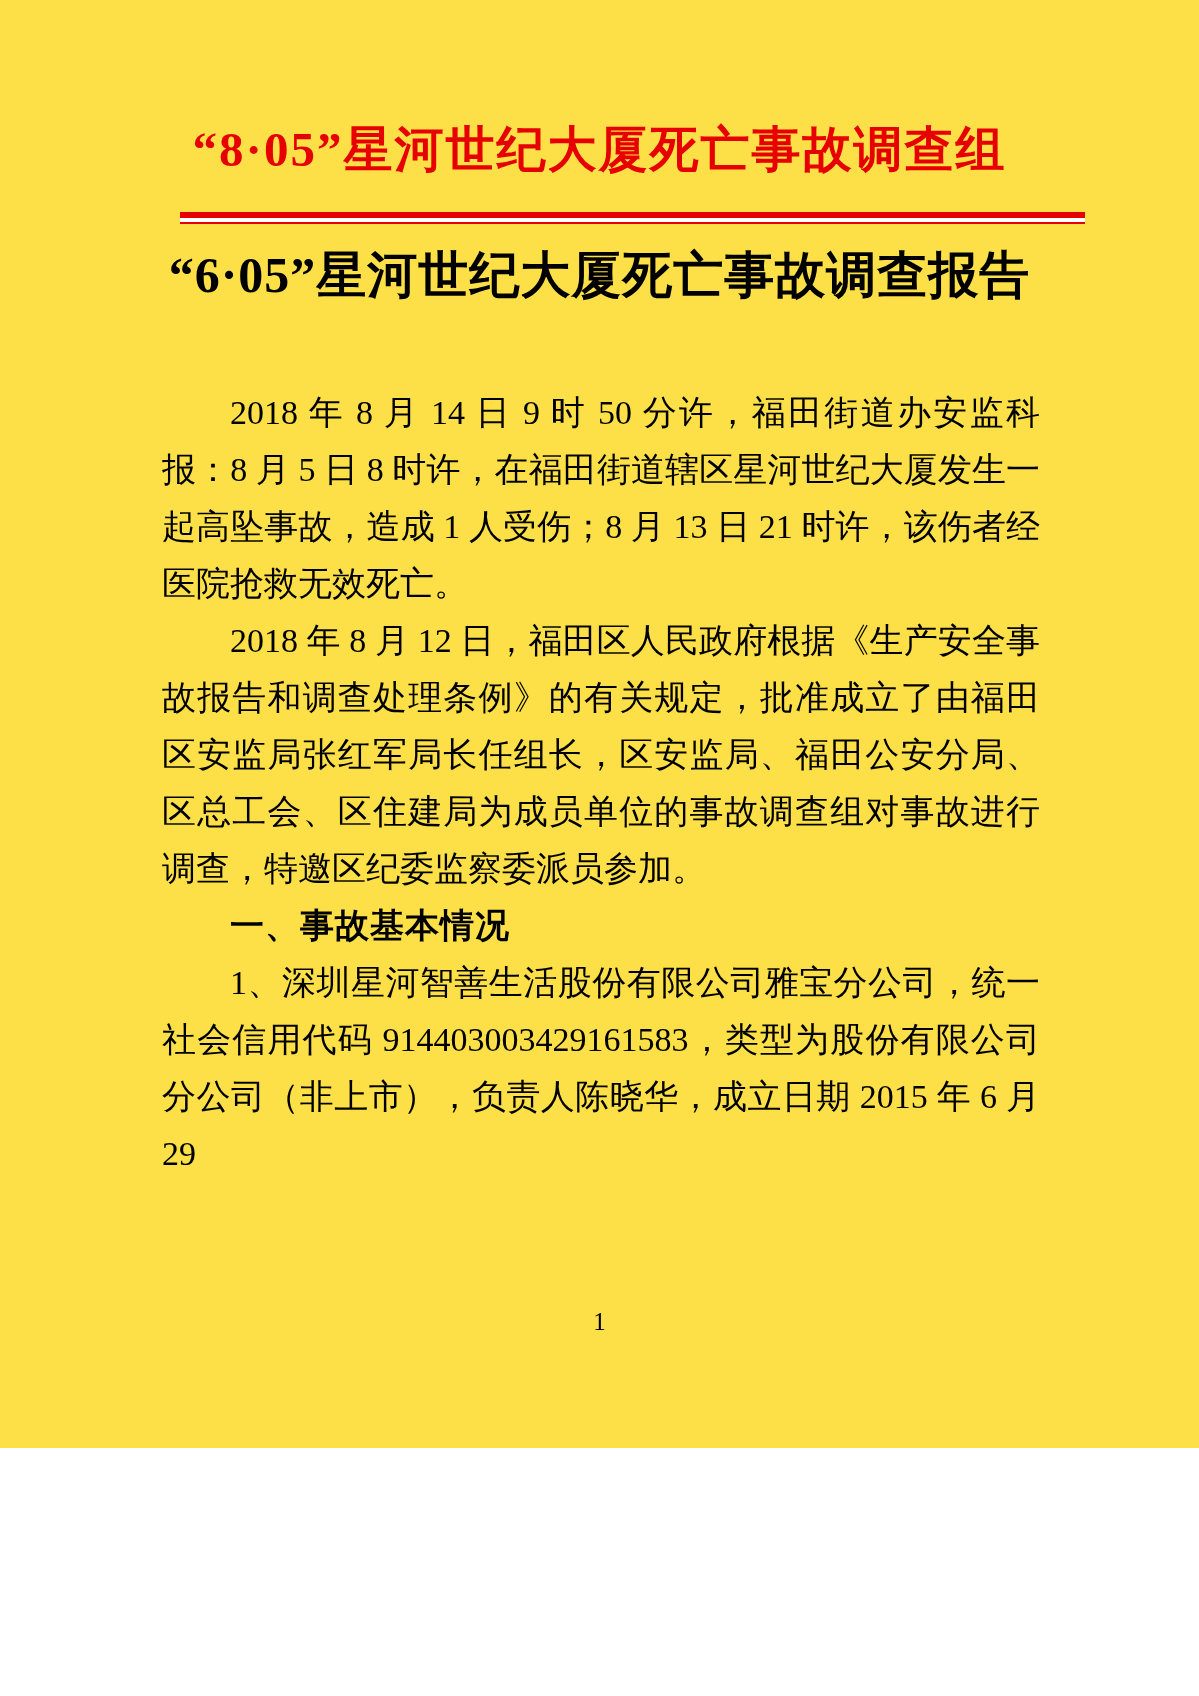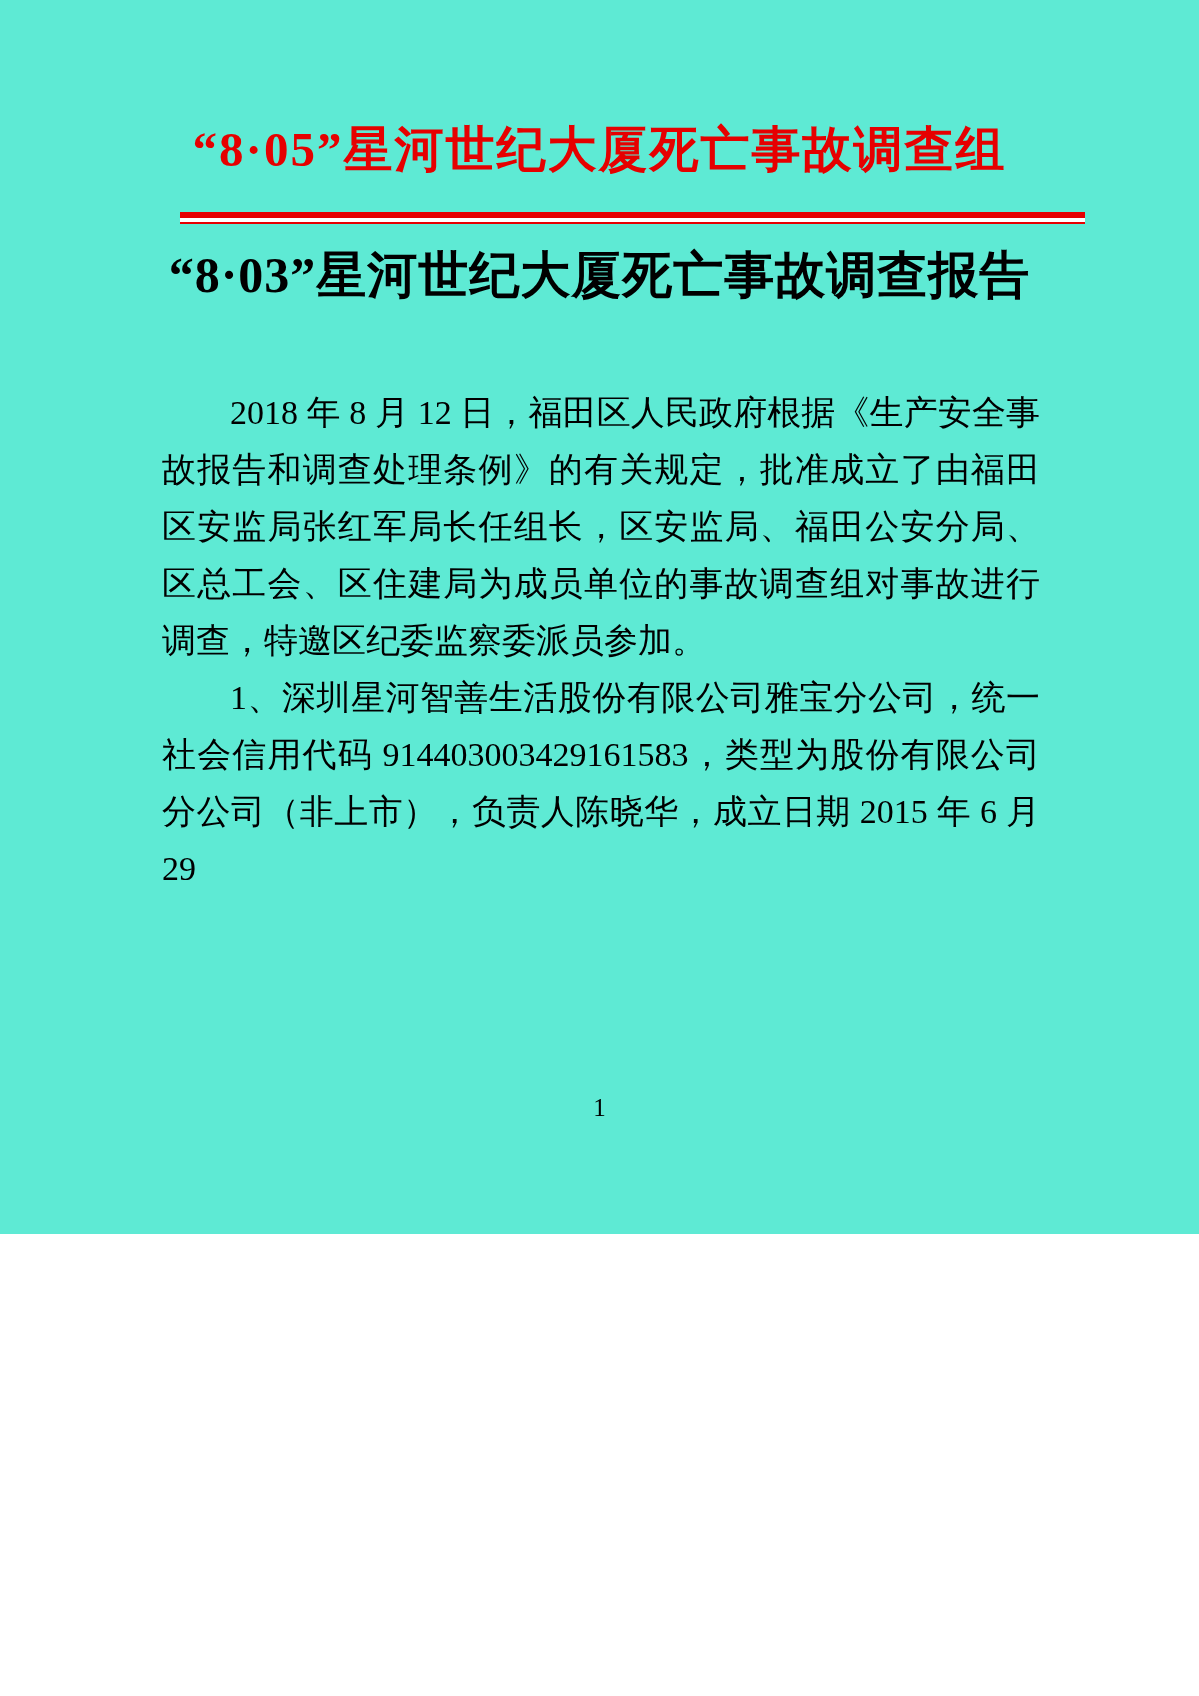--- a/index.html
+++ b/index.html
@@ -3,22 +3,22 @@
 <meta charset="utf-8">
 <style>
   html, body {
     margin: 0;
     padding: 0;
     background: #ffffff;
   }
   .page {
     position: relative;
     width: 1199px;
-    height: 1234px;
-    background: #5eead4;
+    height: 1448px;
+    background: #fde047;
     overflow: hidden;
     color: #000000;
     font-family: "Liberation Serif", "DejaVu Serif", serif;
   }
   .letterhead-title {
     margin: 0;
     padding-top: 122px;
     text-align: center;
     font-size: 49px;
     line-height: 56px;
@@ -80,28 +80,30 @@
 </style>
 </head>
 <body>
 
 <div class="page">
 
   <div class="letterhead-title">“8·05”星河世纪大厦死亡事故调查组</div>
 
   <div class="letterhead-divider"></div>
 
-  <h1 class="doc-title">“8·03”星河世纪大厦死亡事故调查报告</h1>
+  <h1 class="doc-title">“6·05”星河世纪大厦死亡事故调查报告</h1>
 
   <div class="content">
 
+    <p>2018 年 8 月 14 日 9 时 50 分许，福田街道办安监科报：8 月 5 日 8 时许，在福田街道辖区星河世纪大厦发生一起高坠事故，造成 1 人受伤；8 月 13 日 21 时许，该伤者经医院抢救无效死亡。</p>
 
     <p>2018 年 8 月 12 日，福田区人民政府根据《生产安全事故报告和调查处理条例》的有关规定，批准成立了由福田区安监局张红军局长任组长，区安监局、福田公安分局、区总工会、区住建局为成员单位的事故调查组对事故进行调查，特邀区纪委监察委派员参加。</p>
 
 
+    <p class="section-heading"><span class="heavy">一、事故</span><span>基本情况</span></p>
 
 
     <p>1、深圳星河智善生活股份有限公司雅宝分公司，统一社会信用代码 914403003429161583，类型为股份有限公司分公司（非上市），负责人陈晓华，成立日期 2015 年 6 月 29</p>
 
   </div>
 
   <div class="page-number">1</div>
 
 </div>
 

